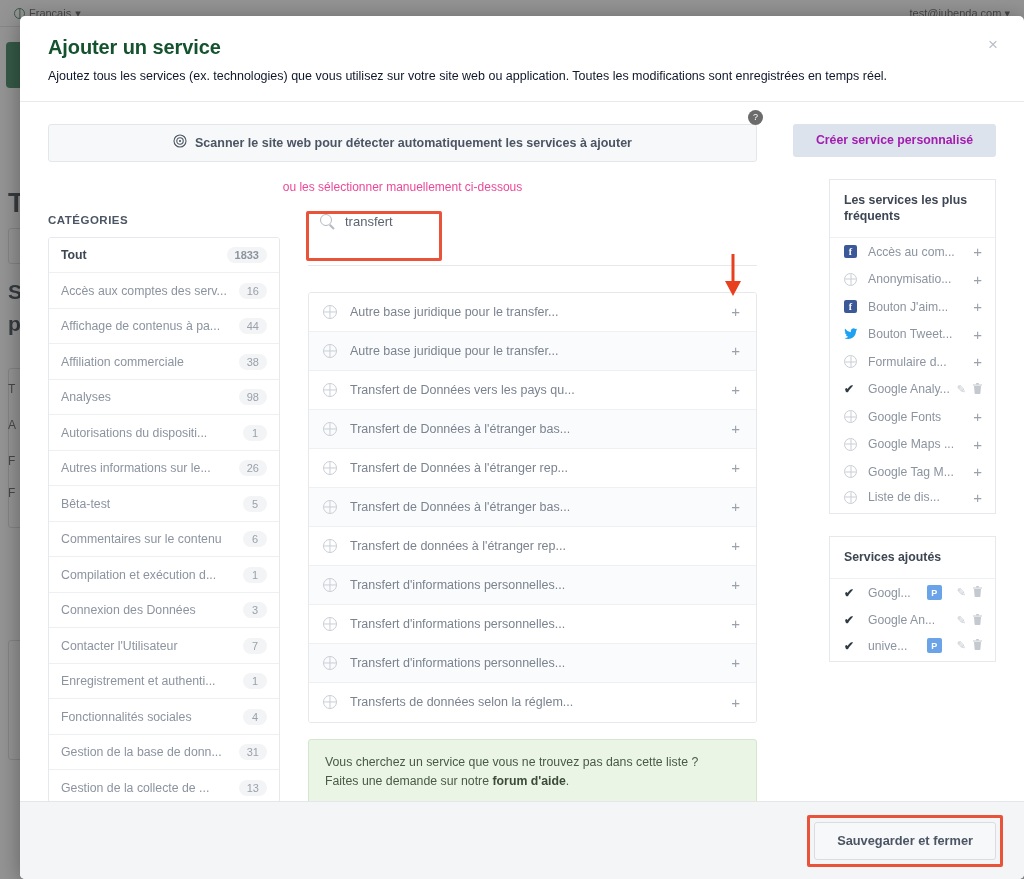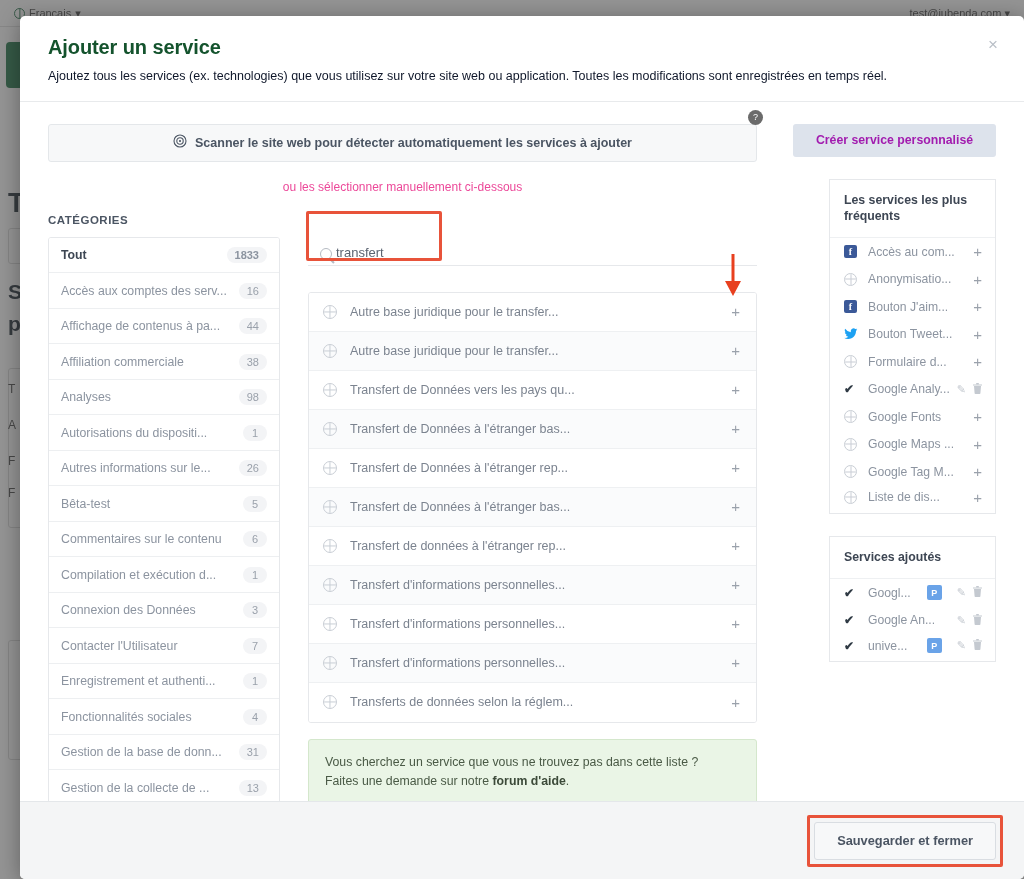--- a/index.html
+++ b/index.html
@@ -232,22 +232,22 @@
     position: absolute;
     left: -2px; top: -3px;
     width: 136px;
     height: 50px;
     border: 3px solid #e8533a;
     border-radius: 2px;
     pointer-events: none;
   }
   .search-field {
     display: flex;
-    align-items: flex-end;
-    gap: 4px;
+    align-items: flex-start;
+    gap: 13px;
     height: 46px;
     padding: 0 12px;
   }
   .search-icon {
     width: 12px; height: 12px;
     border: 1.6px solid #b5bac2;
     border-radius: 50%;
     position: relative;
     flex: 0 0 auto;
   }

